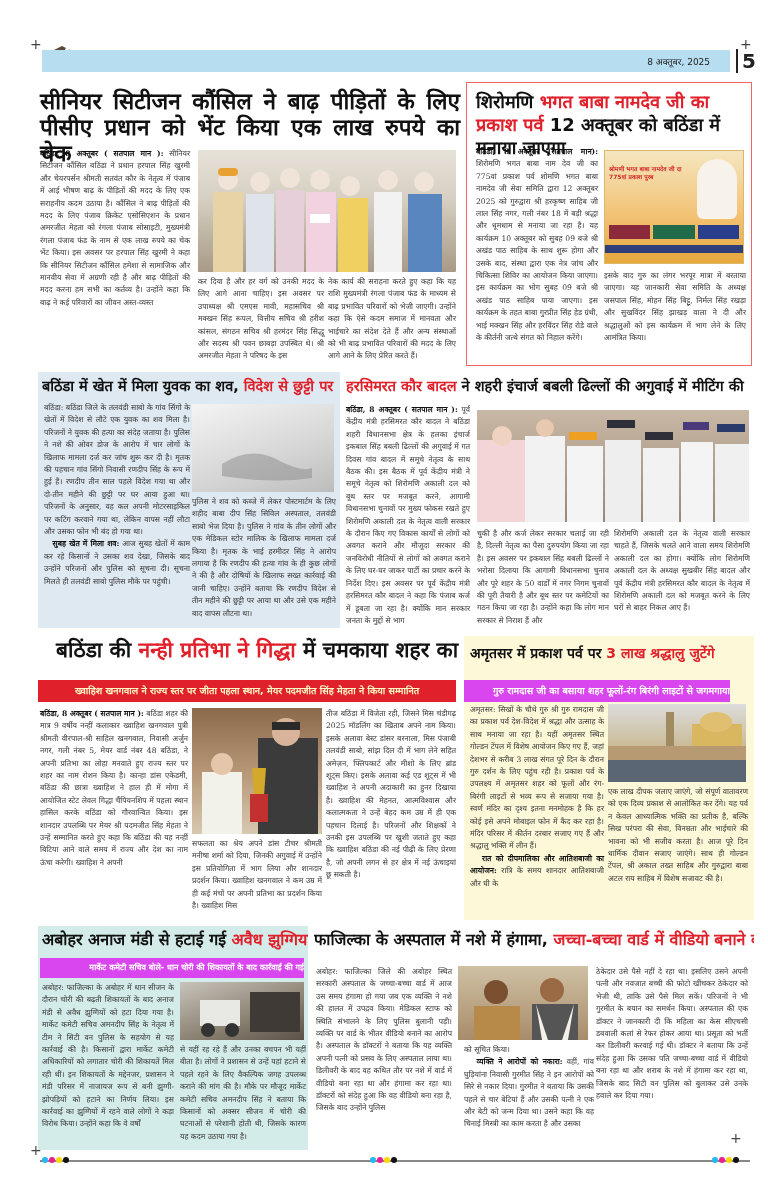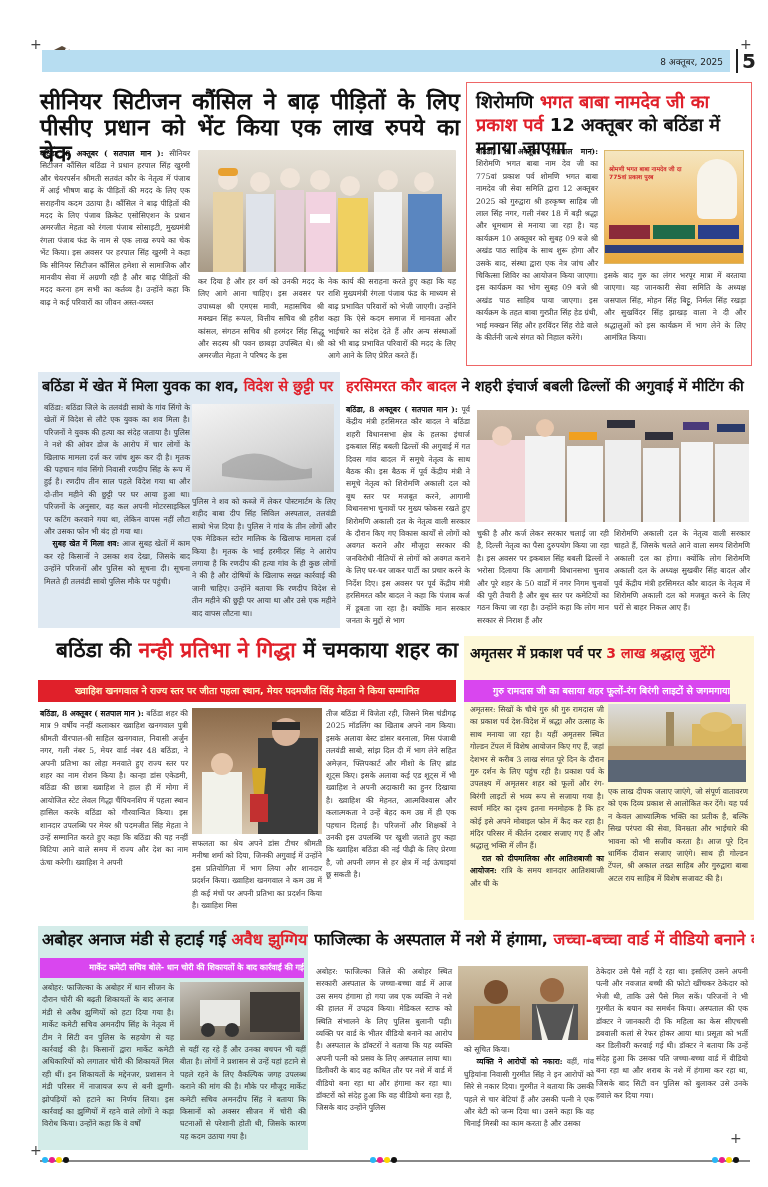--- a/index.html
+++ b/index.html
@@ -2,21 +2,21 @@
 <html><head>
 <meta charset="utf-8">
 <style>
 *{box-sizing:border-box;margin:0;padding:0}
 body{width:768px;height:1187px;background:#fff;font-family:"DejaVu Serif",serif;color:#222;position:relative;overflow:hidden}
 .abs{position:absolute}
 .masthead{left:42px;top:48px;width:714px;height:26px;display:flex;align-items:center}
 .mh-left{background:#b7ddf1;height:22px;width:200px;display:flex;align-items:center;padding-left:14px;font-family:"DejaVu Sans",sans-serif;font-weight:bold;font-size:17px;color:#1b1b6e}
 .mh-left .red{color:#d4192c;margin-left:4px}
 .mh-center{flex:0 0 200px;text-align:center;font-family:"DejaVu Sans",sans-serif;font-weight:bold;color:#d4192c;font-size:17px}
-.mh-right{background:#b7ddf1;height:22px;flex:1;display:flex;justify-content:flex-end;align-items:center;padding-right:7px;font-size:9px;font-family:"DejaVu Sans",sans-serif}
+.mh-right{background:#b7ddf1;height:22px;flex:1;display:flex;justify-content:flex-end;align-items:center;padding-right:20px;font-size:9px;font-family:"DejaVu Sans",sans-serif}
 .pg{font-family:"DejaVu Sans",sans-serif;font-weight:bold;font-size:20px;margin-left:6px;border-left:2px solid #222;padding-left:4px}
 .logo{left:40px;top:40px;width:36px;height:36px}
 .hl{font-family:"DejaVu Sans",sans-serif;font-weight:bold;color:#111;line-height:1.2}
 .red{color:#e0202a}
 .txt{font-size:7.6px;line-height:12.4px;text-align:justify;color:#333}
 .txt b{color:#111}
 .photo{background:linear-gradient(135deg,#c8b69a,#8a7a66 50%,#d9cbb4);border-radius:1px}
 .box-red{border:1px solid #e66;background:#fff}
 .bluebg{background:#dfe9f2}
 .yellowbg{background:#fdf8d8}

